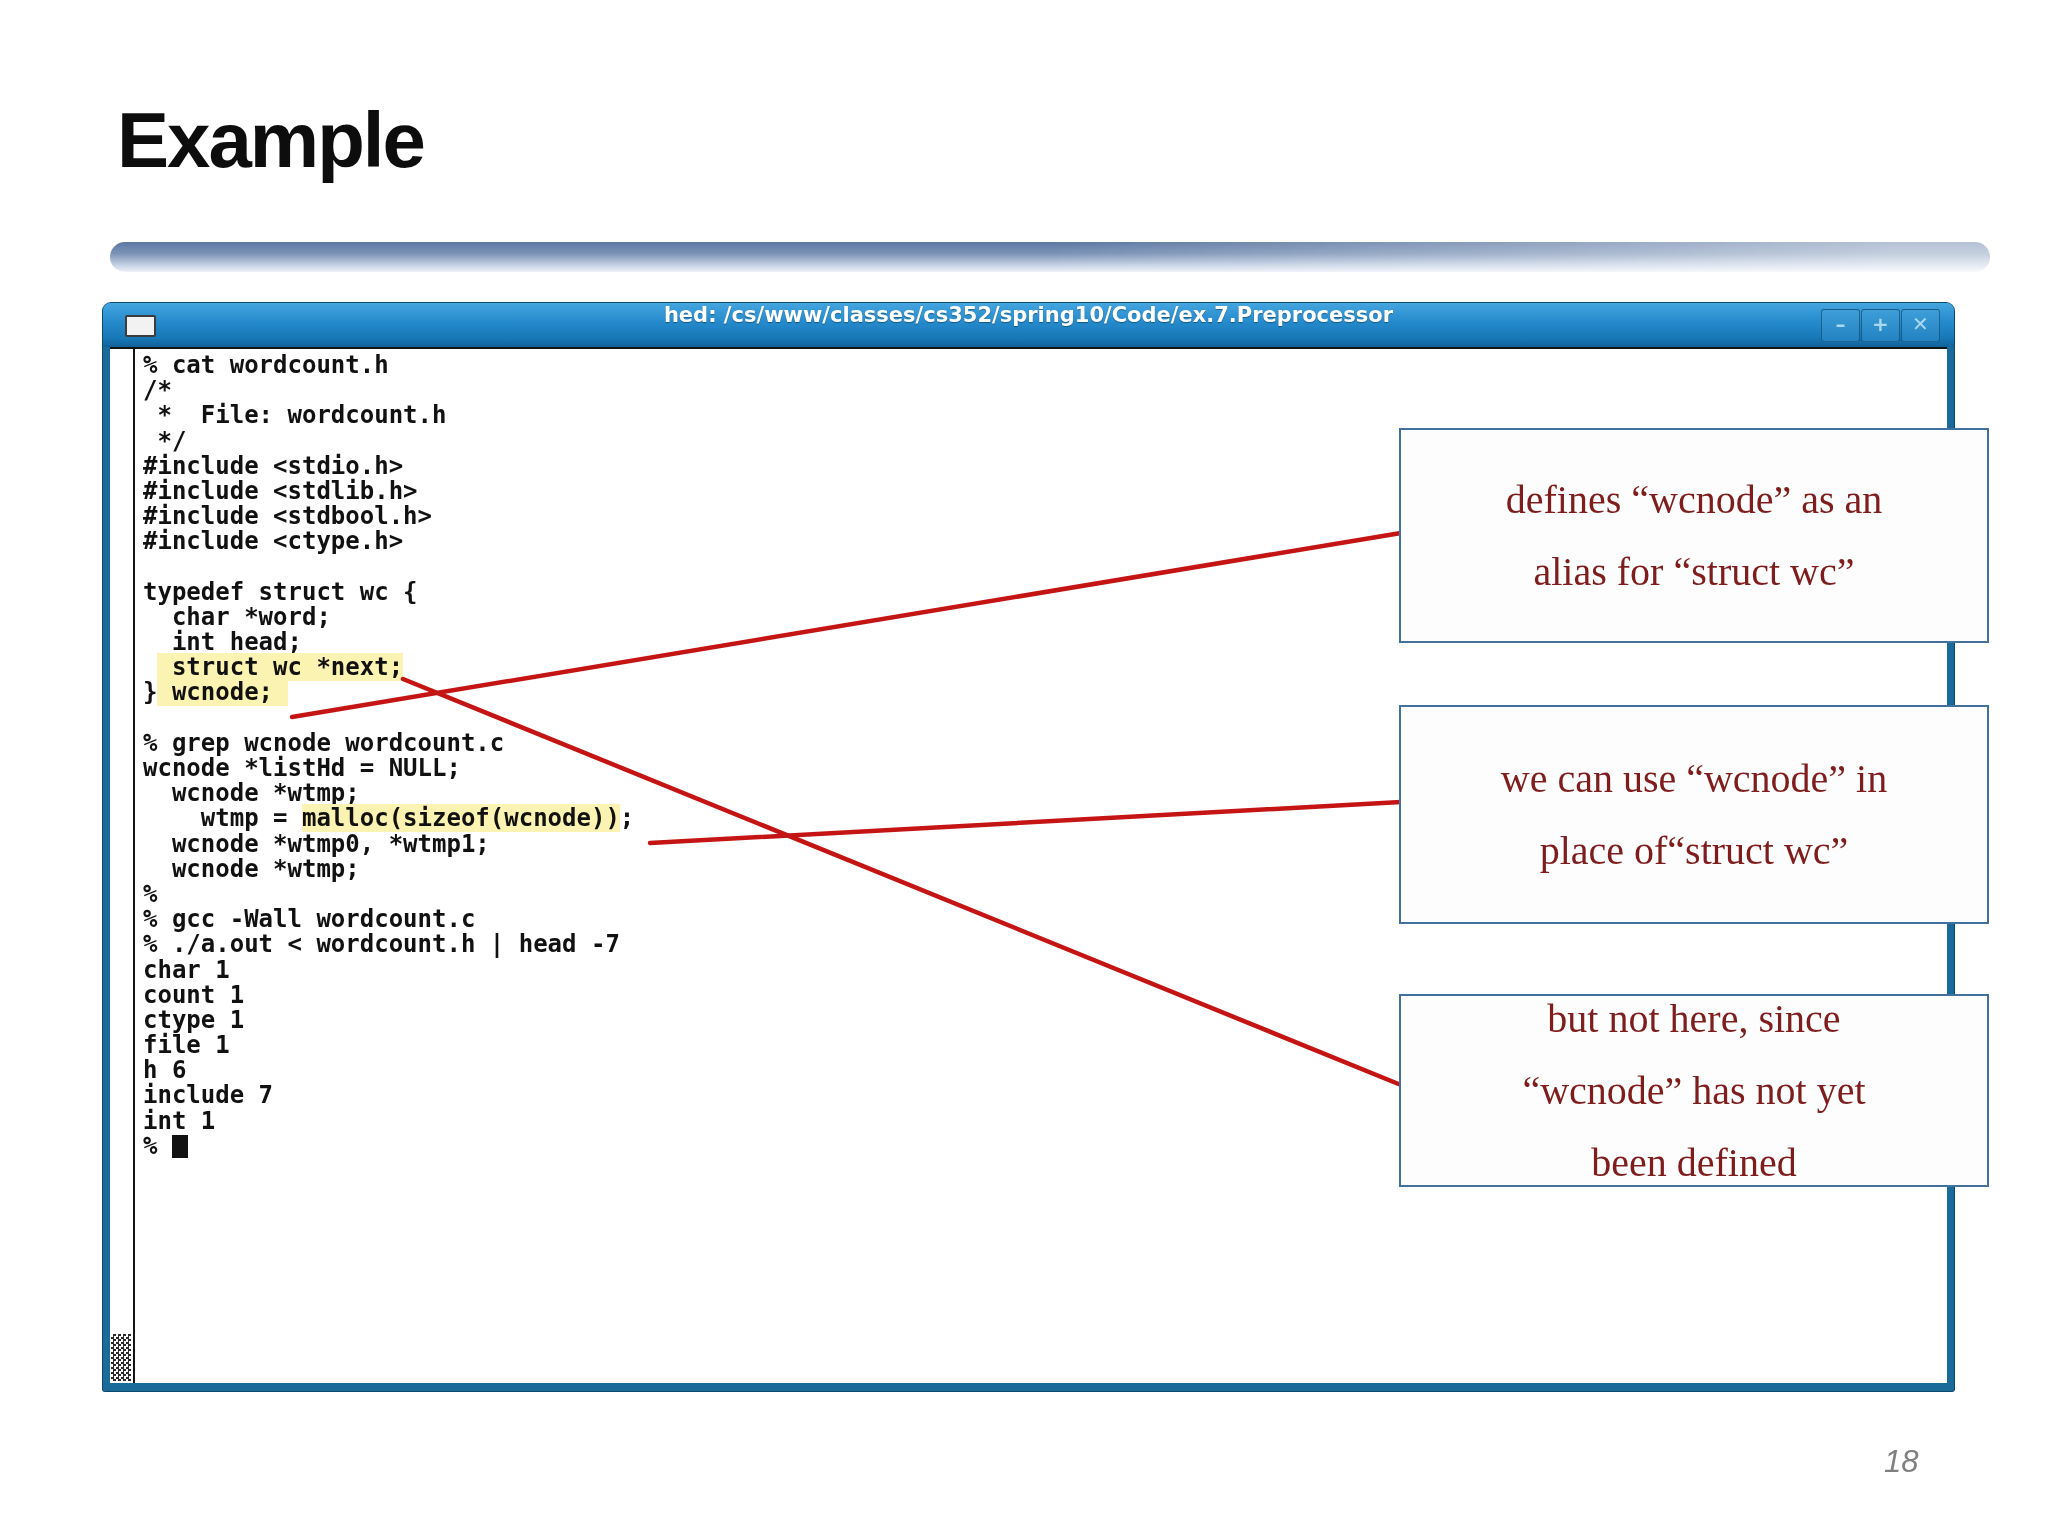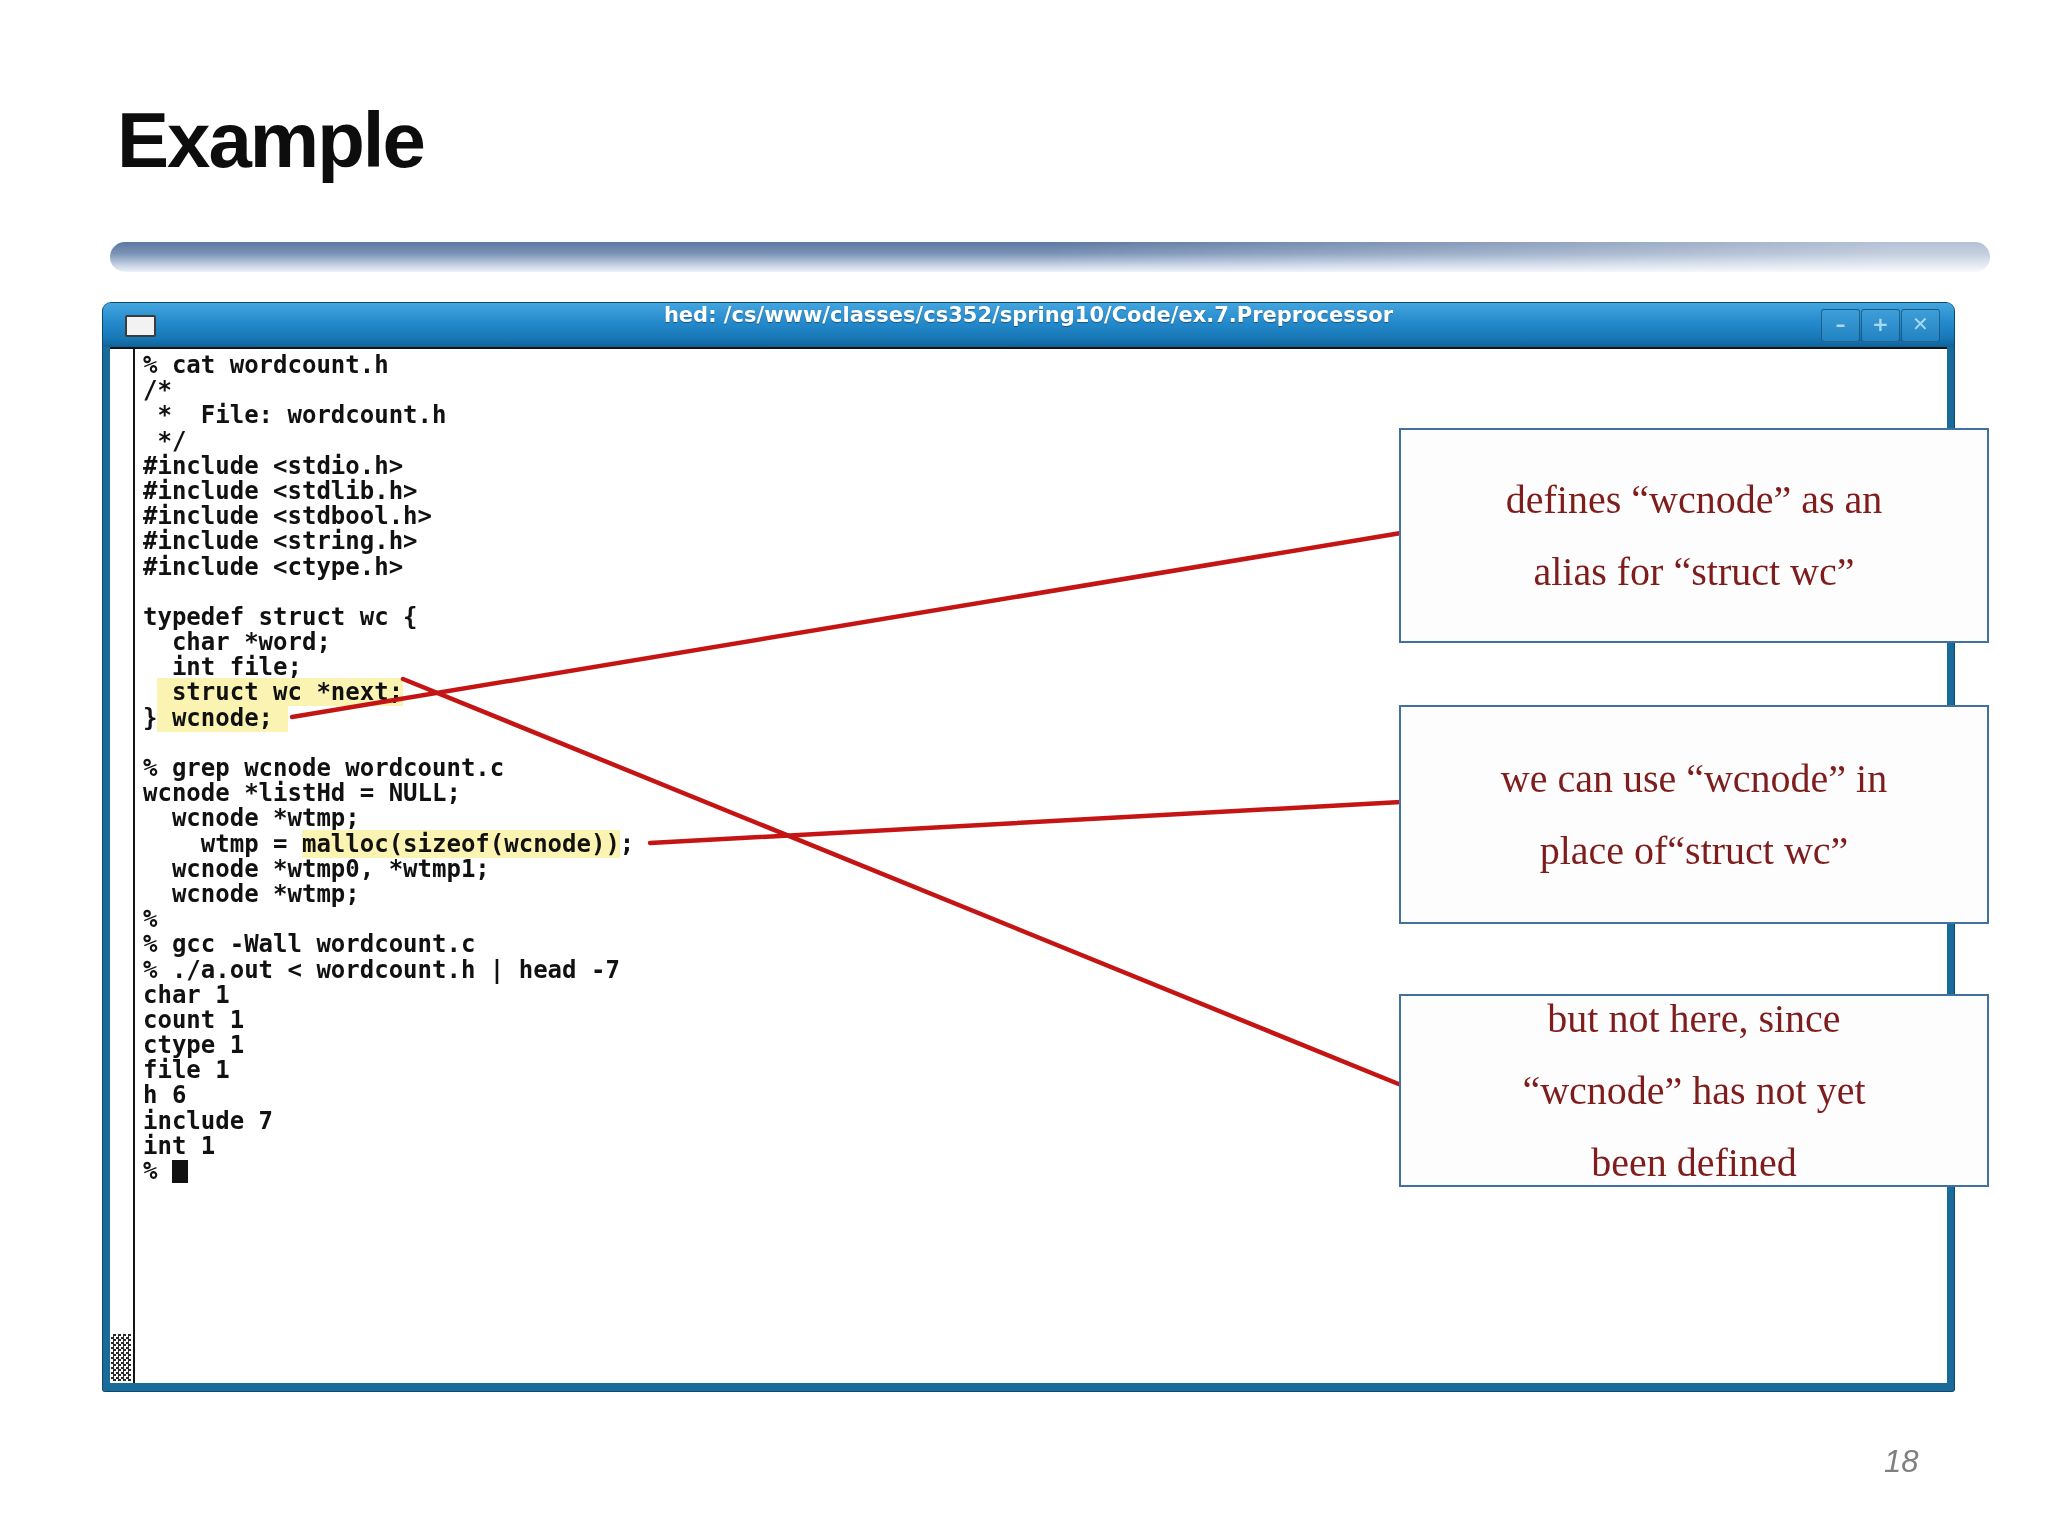--- a/index.html
+++ b/index.html
@@ -79,26 +79,25 @@
         <div class="scroll-thumb"></div>
       </div>
       <div class="term-text">
           <div class="tline"><span>% cat wordcount.h</span></div>
           <div class="tline"><span>/*</span></div>
           <div class="tline"><span> *  File: wordcount.h</span></div>
           <div class="tline"><span> */</span></div>
           <div class="tline"><span>#include &lt;stdio.h&gt;</span></div>
           <div class="tline"><span>#include &lt;stdlib.h&gt;</span></div>
           <div class="tline"><span>#include &lt;stdbool.h&gt;</span></div>
-          <div class="tline"><span>#include &lt;string.h&gt;</span></div>
           <div class="tline"><span>#include &lt;ctype.h&gt;</span></div>
           <div class="tline"><span></span></div>
           <div class="tline"><span>typedef struct wc {</span></div>
           <div class="tline"><span>  char *word;</span></div>
-          <div class="tline"><span>  int file;</span></div>
+          <div class="tline"><span>  int head;</span></div>
           <div class="tline"><span> </span><span class="hl"> struct wc *next;</span></div>
           <div class="tline"><span>}</span><span class="hl"> wcnode; </span></div>
           <div class="tline"><span></span></div>
           <div class="tline"><span>% grep wcnode wordcount.c</span></div>
           <div class="tline"><span>wcnode *listHd = NULL;</span></div>
           <div class="tline"><span>  wcnode *wtmp;</span></div>
           <div class="tline"><span>    wtmp = </span><span class="hl">malloc(sizeof(wcnode))</span><span>;</span></div>
           <div class="tline"><span>  wcnode *wtmp0, *wtmp1;</span></div>
           <div class="tline"><span>  wcnode *wtmp;</span></div>
           <div class="tline"><span>%</span></div>

